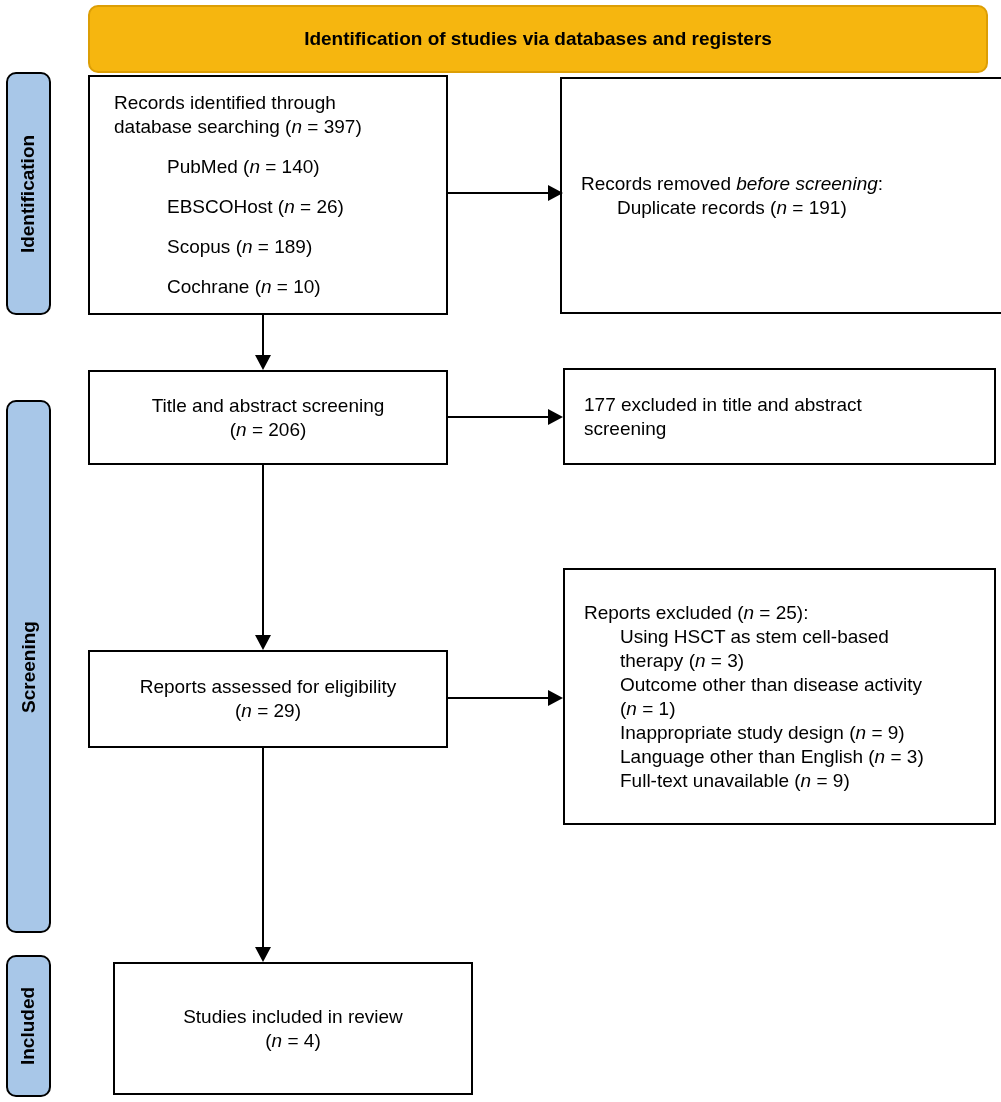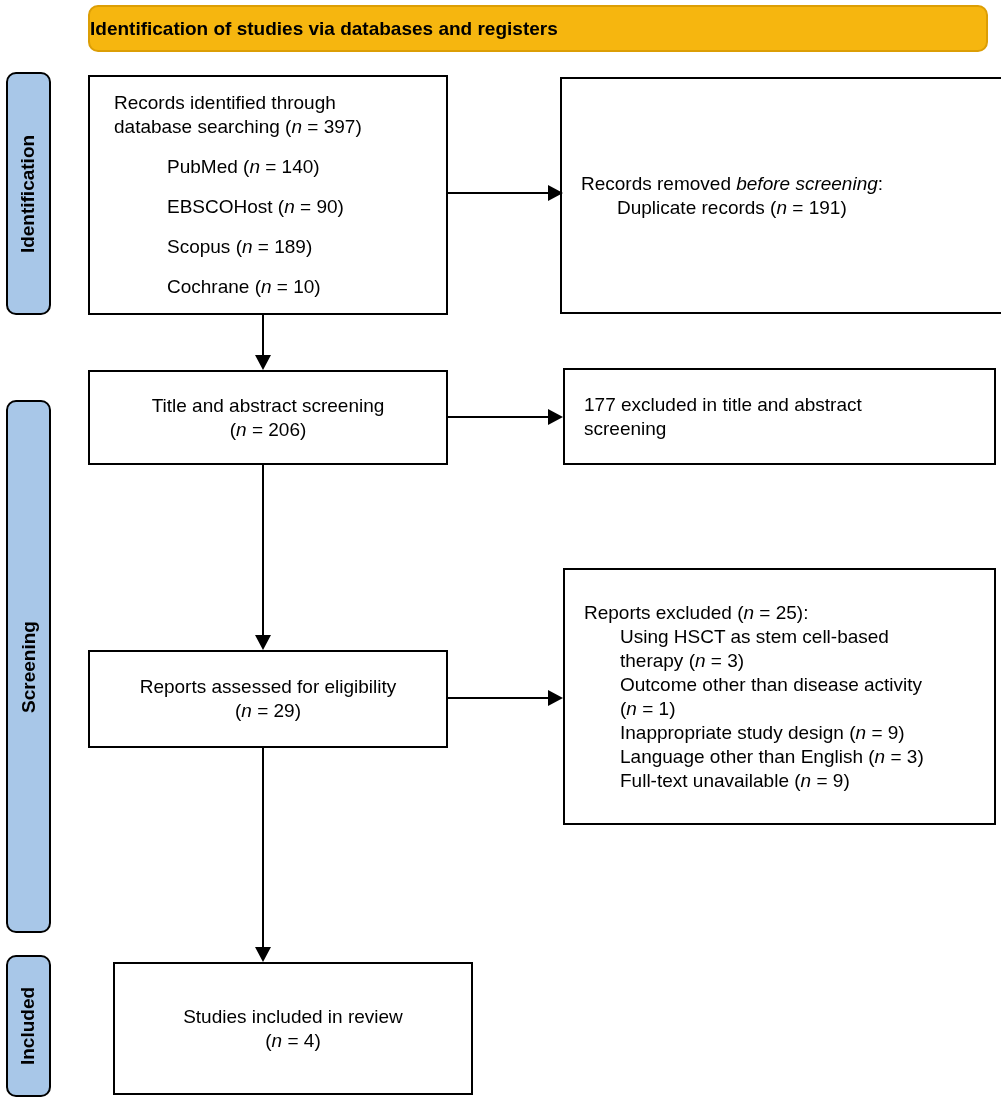--- a/index.html
+++ b/index.html
@@ -5,26 +5,26 @@
   html,body{margin:0;padding:0;background:#fff;}
   #stage{
     position:relative;
     width:1001px;height:1102px;
     background:#fff;
     font-family:"Liberation Sans", sans-serif;
     color:#000;
     overflow:hidden;
   }
   .banner{
-    position:absolute;left:88px;top:5px;width:900px;height:47px;
+    position:absolute;left:88px;top:5px;width:900px;height:68px;
     box-sizing:border-box;
     background:var(--banner-fill,#F6B60F);
     border:2px solid var(--banner-border,#DC9E05);
     border-radius:10px;
-    display:flex;align-items:center;
+    display:flex;align-items:center;justify-content:center;
     font-weight:bold;font-size:19px;
   }
   .sidebar{
     position:absolute;left:6px;width:45px;
     box-sizing:border-box;
     background:var(--sidebar-fill,#A8C7E8);
     border:2.5px solid #000;
     border-radius:10px;
     display:flex;align-items:center;justify-content:center;
   }
@@ -70,21 +70,21 @@
     <span class="vtext">Screening</span>
   </div>
   <div class="sidebar" style="top:955px;height:142px;">
     <span class="vtext">Included</span>
   </div>
 
   <div class="box left-align indent-wide" style="left:88px;top:75px;width:360px;height:240px;padding-left:24px;">
       <div class="line"><span>Records identified through</span></div>
       <div class="line"><span>database searching (</span><i>n</i><span> = 397)</span></div>
       <div class="line indent-1"><span>PubMed (</span><i>n</i><span> = 140)</span></div>
-      <div class="line indent-1"><span>EBSCOHost (</span><i>n</i><span> = 90)</span></div>
+      <div class="line indent-1"><span>EBSCOHost (</span><i>n</i><span> = 26)</span></div>
       <div class="line indent-1"><span>Scopus (</span><i>n</i><span> = 189)</span></div>
       <div class="line indent-1"><span>Cochrane (</span><i>n</i><span> = 10)</span></div>
     </div>
 
   <div class="box left-align" style="left:560px;top:77px;width:492px;height:237px;">
       <div class="line"><span>Records removed </span><i>before screening</i><span>:</span></div>
       <div class="line indent-1"><span>Duplicate records (</span><i>n</i><span> = 191)</span></div>
     </div>
 
   <div class="box center-align" style="left:88px;top:370px;width:360px;height:95px;">

